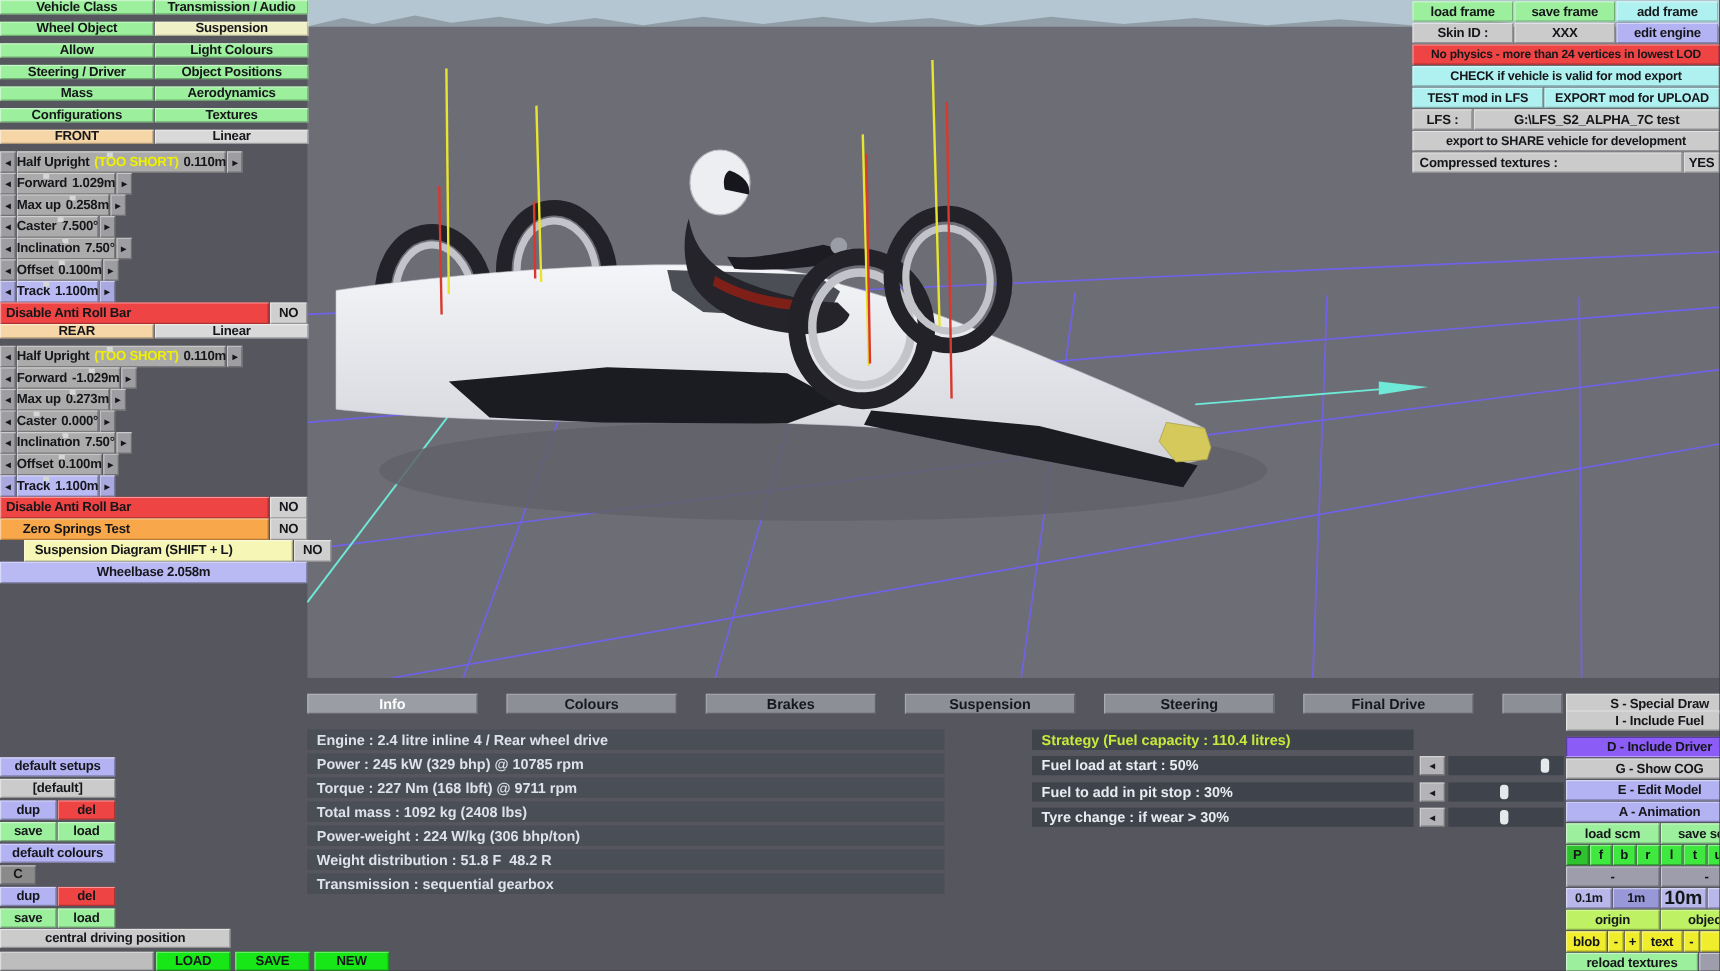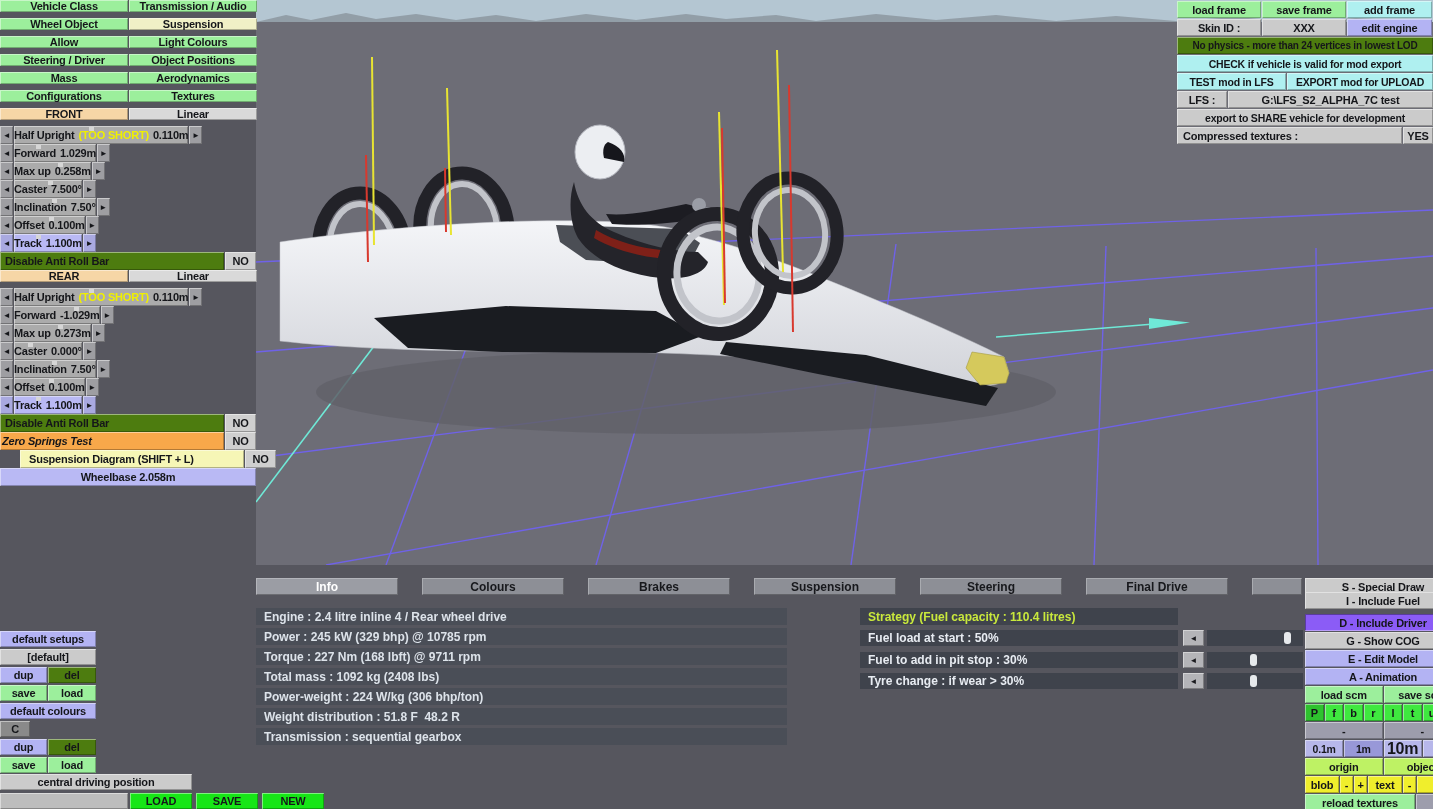--- a/index.html
+++ b/index.html
@@ -4,21 +4,21 @@
 <style>
   html,body{margin:0;padding:0;background:#33333a;}
   #root{position:relative;width:1433px;height:809px;background:#56565e;overflow:hidden;
         font-family:"Liberation Sans","DejaVu Sans",sans-serif;}
   .abs{position:absolute;}
   .row{position:absolute;display:flex;gap:1px;}
   .btn{box-sizing:border-box;display:flex;align-items:center;justify-content:center;
        font-weight:bold;font-size:11px;color:#15161a;letter-spacing:-0.2px;white-space:nowrap;
        box-shadow:inset 1px 1px 0 rgba(255,255,255,.45), inset -1px -1px 0 rgba(0,0,0,.28);}
   .green{background:#9cef9c;} .cyan{background:#aff0f0;} .purple{background:#b3b3f3;}
-  .grey{background:#cbcbcb;} .salmon{background:#4d7c0f;} .orange2{background:#f8a84a;}
+  .grey{background:#cbcbcb;} .salmon{background:#ef4444;} .orange2{background:#f8a84a;}
   .paleyellow{background:#f6f6b6;} .selyellow{background:#f0f0c6;} .frontorange{background:#f6d6a6;}
   .lingrey{background:#d9d9d9;} .sbar{background:#ababab;position:relative;gap:4px;}
   .trackbar{background:#b9b9f4;} .arr{background:#9e9ea2;font-size:8px;width:13px;flex:none;}
   .arrtrack{background:#a9a9e0;}
   .w128{width:128px;} .fill{flex:1;}
   .warntext{color:#f0f000;}
   .notch{position:absolute;top:1px;width:5px;height:4px;background:#d6d6d6;box-shadow:none;}
   .togglelabel{width:224px;} .toggleval{width:31px;background:#cfcfcf;}
   .tab{position:absolute;top:578px;height:17px;width:142px;background:#8d8f96;color:#17181c;
        display:flex;align-items:center;justify-content:center;font-weight:bold;font-size:12px;
@@ -291,21 +291,21 @@
         <span>1.100m</span>
       </div>
       <div class="btn arr arrtrack">►</div>
     </div>
 
   <div class="row" style="top:414px;height:18px;">
       <div class="btn salmon togglelabel" style="justify-content:flex-start;padding-left:5px;">Disable Anti Roll Bar</div>
       <div class="btn toggleval">NO</div>
     </div>
   <div class="row" style="top:432px;height:18px;">
-      <div class="btn orange2 togglelabel" style="justify-content:flex-start;padding-left:2px;font-style:italic;">Zero Springs Test</div>
+      <div class="btn orange2 togglelabel" style="justify-content:flex-start;padding-left:19px;">Zero Springs Test</div>
       <div class="btn toggleval">NO</div>
     </div>
   <div class="row" style="top:450px;height:18px;">
       <div class="btn paleyellow togglelabel" style="justify-content:flex-start;padding-left:9px;margin-left:20px;">Suspension Diagram (SHIFT + L)</div>
       <div class="btn toggleval">NO</div>
     </div>
 
   <div class="row" style="top:468px;height:18px;">
       <div class="btn trackbar" style="width:256px;">Wheelbase 2.058m</div>
     </div>

